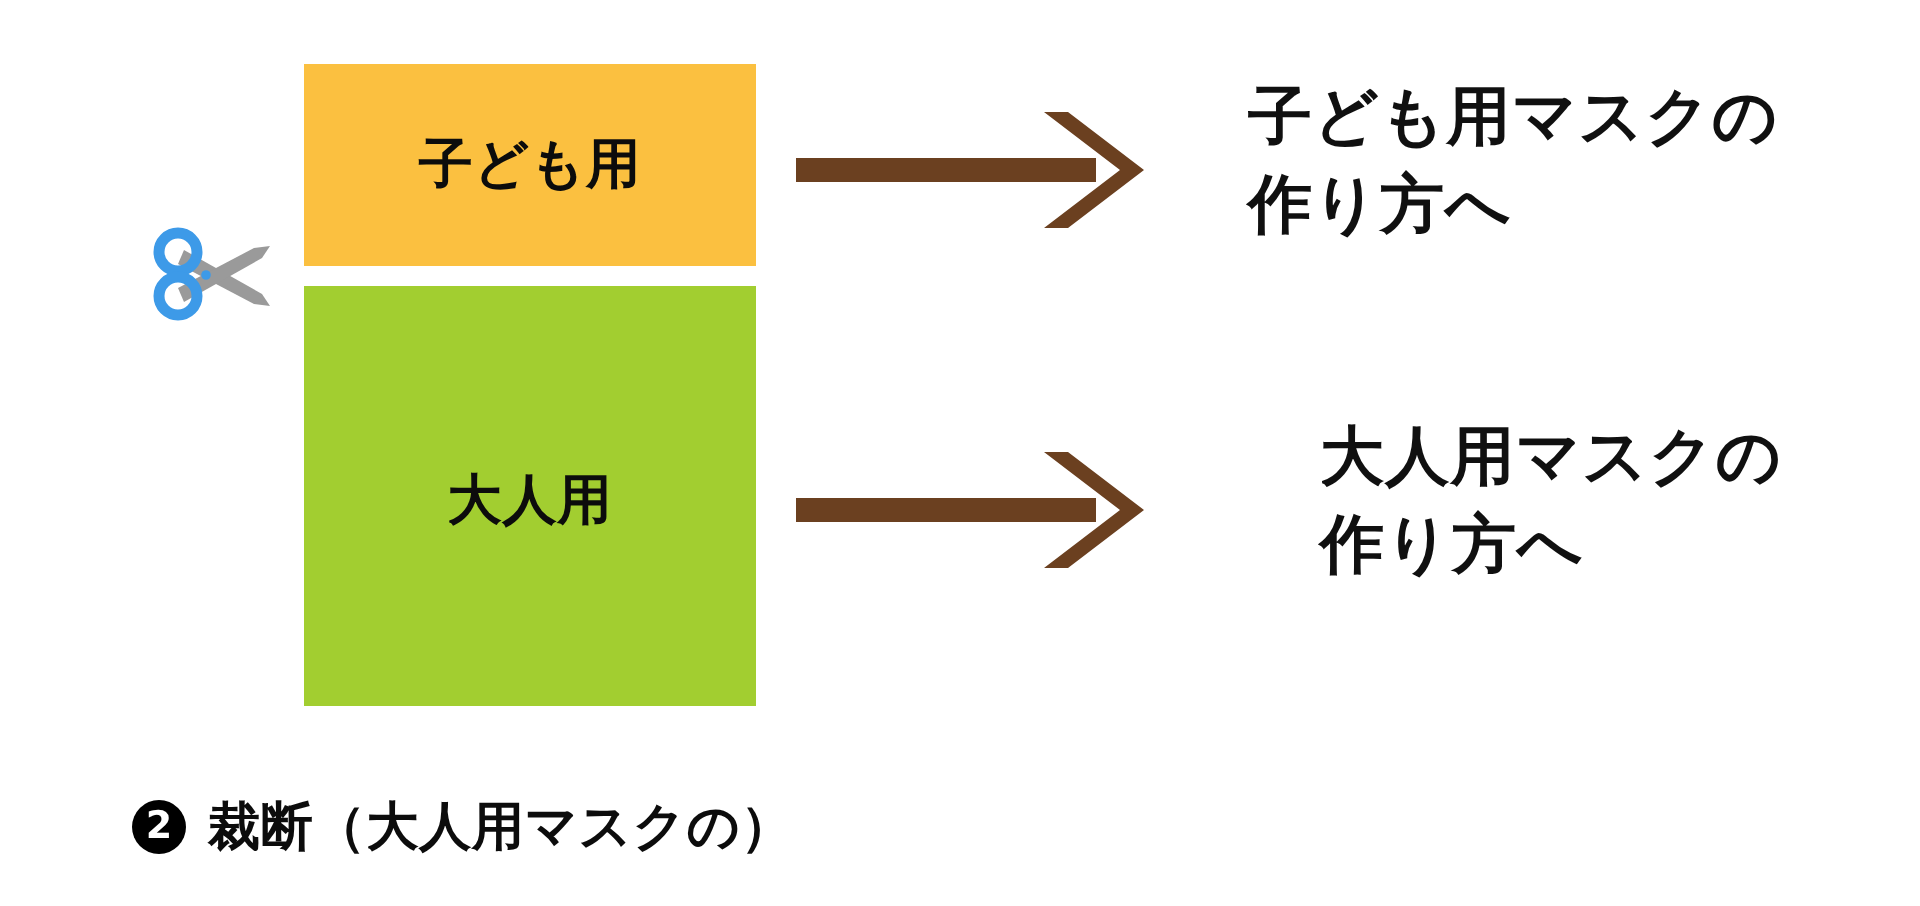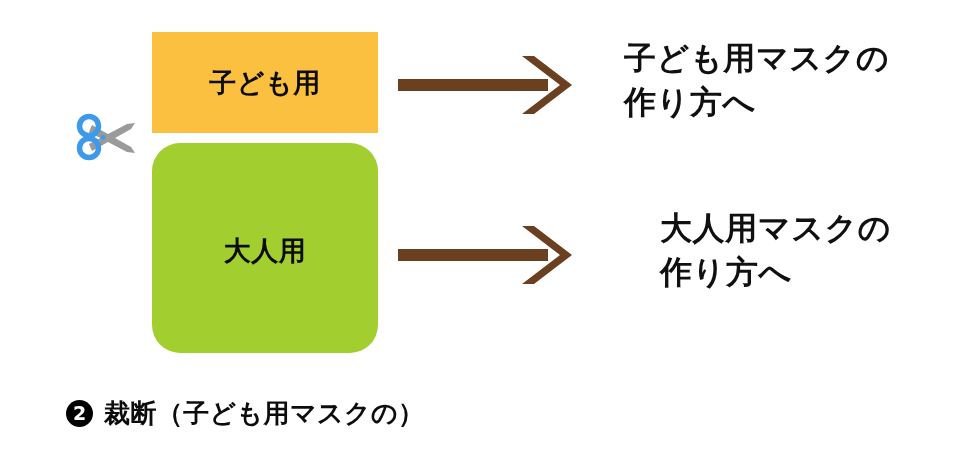--- a/index.html
+++ b/index.html
@@ -34,21 +34,20 @@
     width: 226px;
     height: 101px;
     background: #fbc040;
   }
   #adult-block {
     left: 152px;
     top: 143px;
     width: 226px;
     height: 210px;
     background: #a2ce30;
-    border-radius: 28px;
   }
   .fabric-label {
     font-size: 27px;
     font-weight: 700;
     color: #0c0c0c;
     letter-spacing: 0.5px;
     line-height: 1;
     white-space: nowrap;
     font-family: "DejaVu Sans", "Liberation Sans", sans-serif;
   }
@@ -159,16 +158,16 @@
     <span class="link-line">作り方へ</span>
   </div>
 
   <div class="link-text" id="link-adult">
     <span class="link-line">大人用マスクの</span>
     <span class="link-line">作り方へ</span>
   </div>
 
   <div id="caption">
     <span id="caption-badge">2</span>
-    <span id="caption-text">裁断（子ども用マスクの）</span>
+    <span id="caption-text">裁断（大人用マスクの）</span>
   </div>
 
 </div>
 
 </body></html>

